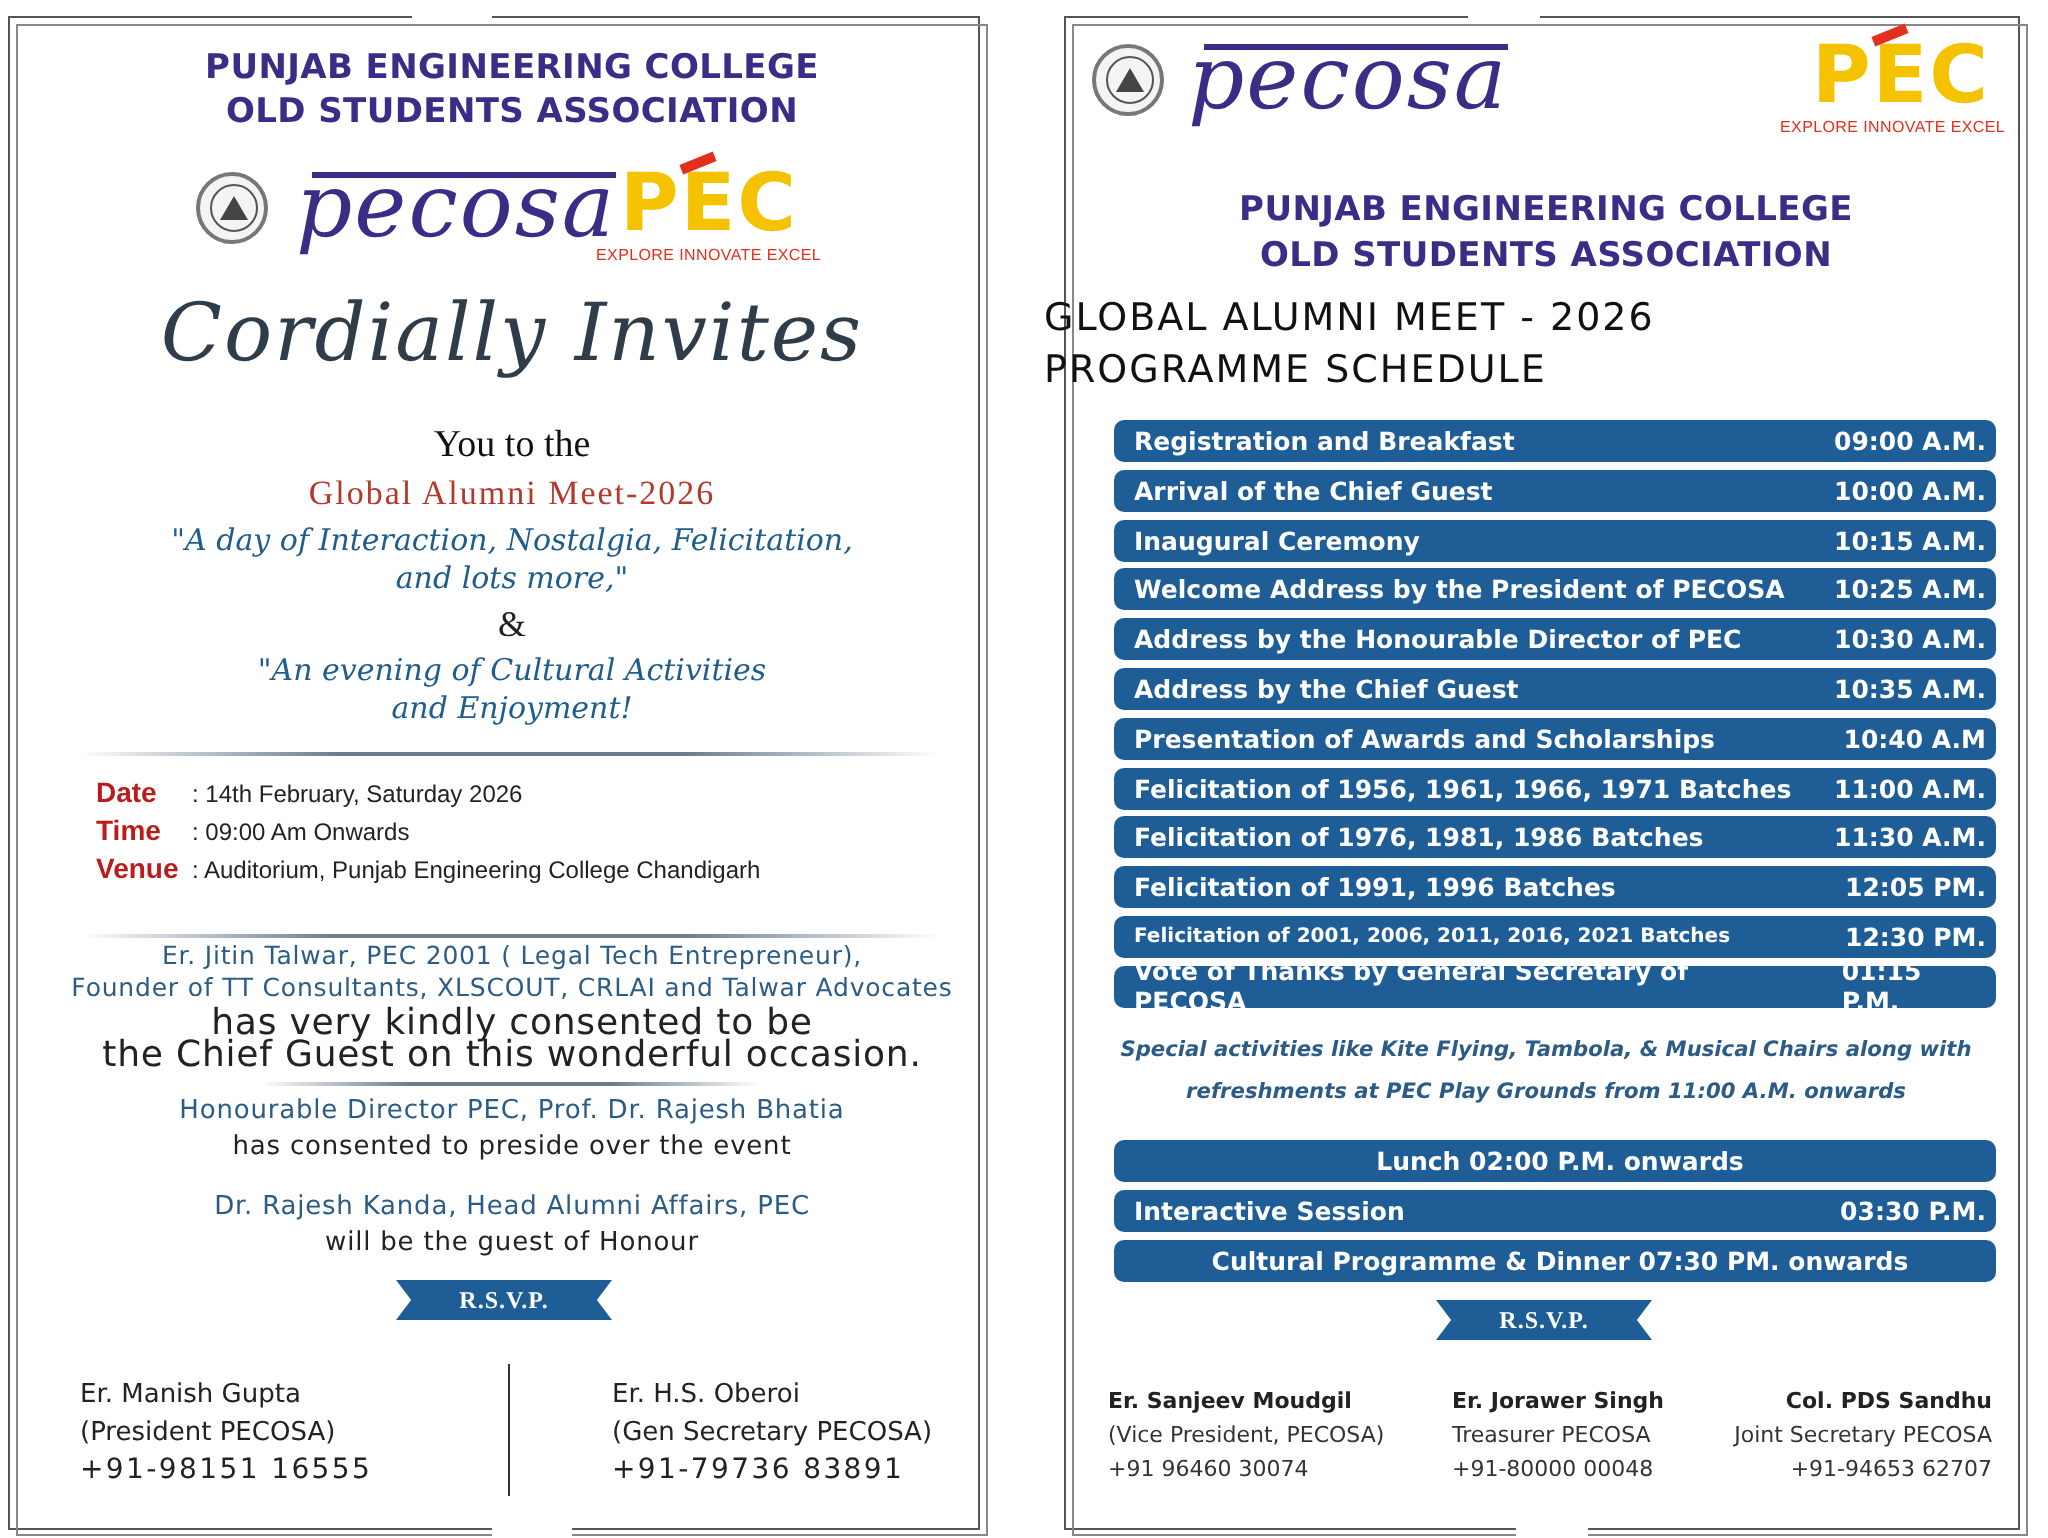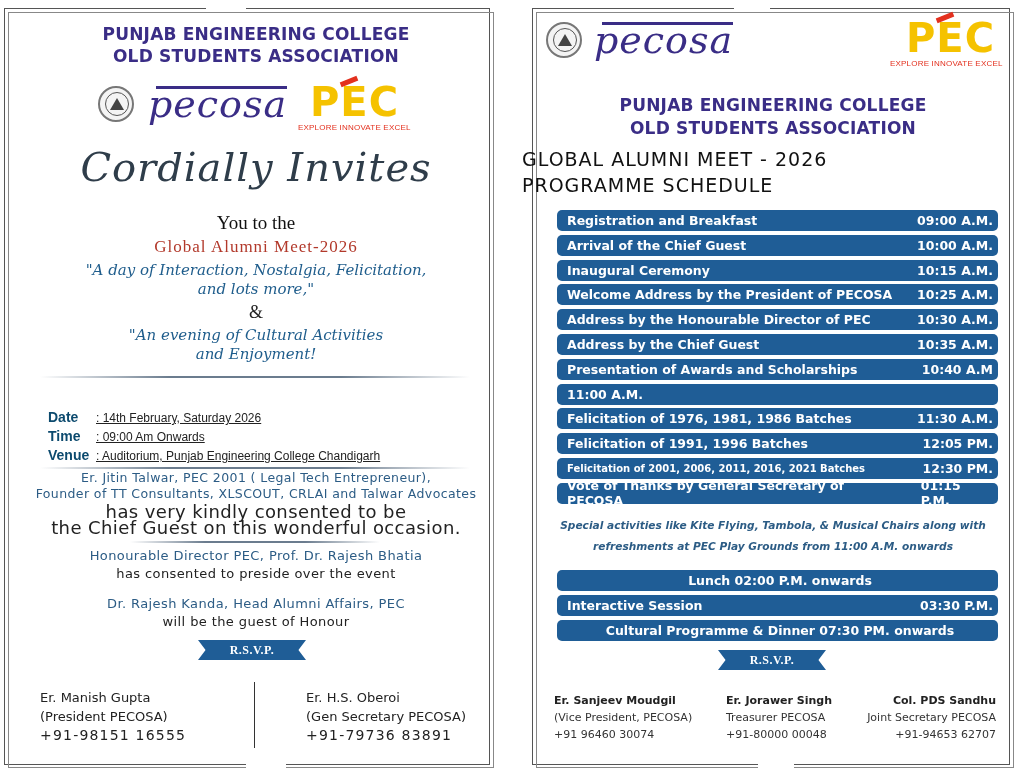--- a/index.html
+++ b/index.html
@@ -20,21 +20,21 @@
     font-family: "DejaVu Sans", sans-serif; font-weight: bold; color: #3a2d86;
     font-size: 17px; line-height: 22px; letter-spacing: 0.2px; }
 
   
   .seal { position: absolute; width: 36px; height: 36px; border-radius: 50%;
     border: 2px solid #777; background: #f4f4f4; }
   .seal::before { content: ""; position: absolute; left: 5px; top: 4px; width: 22px; height: 22px; border-radius: 50%; border: 1px solid #555; }
   .seal::after { content: ""; position: absolute; left: 10px; top: 10px; width: 0; height: 0;
     border-left: 7px solid transparent; border-right: 7px solid transparent; border-bottom: 12px solid #444; }
   .pecosa { position: absolute; font-family: "DejaVu Serif", serif; font-style: italic;
-    color: #3a2d86; font-size: 38px; letter-spacing: 1px; line-height: 40px; }
+    color: #3a2d86; font-size: 44px; letter-spacing: 1px; line-height: 40px; }
   .pecosa .bar { position: absolute; left: 8px; right: 0; top: 2px; height: 3px; background: #3a2d86; }
   .pec { position: absolute; font-family: "DejaVu Sans", sans-serif; font-weight: bold;
     color: #f5c200; font-size: 40px; line-height: 40px; letter-spacing: 1px; }
   .pec .accent { position: absolute; left: 30px; top: -3px; width: 18px; height: 5px; background: #e3301e; transform: rotate(-22deg); }
   .pec-tag { position: absolute; font-size: 8px; color: #e3301e; letter-spacing: 0.2px; }
 
   
   .script { position: absolute; left: 0; width: 100%; text-align: center;
     font-family: "DejaVu Serif", serif; font-style: italic; }
   .cordially { top: 140px; font-size: 40px; color: #2f3d4a; font-weight: normal; letter-spacing: 1px; }
@@ -43,22 +43,22 @@
   .gam { position: absolute; top: 233px; left: 0; width: 100%; text-align: center;
     font-family: "Liberation Serif", serif; font-size: 17px; color: #b2392b; letter-spacing: 1px; }
   .tag1 { top: 257px; font-size: 15px; color: #1f5d8c; line-height: 19px; }
   .amp { position: absolute; top: 298px; left: 0; width: 100%; text-align: center; font-family: "Liberation Serif", serif; font-size: 18px; color: #222; }
   .tag2 { top: 322px; font-size: 15px; color: #1f5d8c; line-height: 19px; }
 
   .hr { position: absolute; height: 2px; background: linear-gradient(90deg, rgba(255,255,255,0), #6b7c8e 30%, #6b7c8e 70%, rgba(255,255,255,0)); }
 
   .details { position: absolute; left: 48px; top: 384px; }
   .drow { display: flex; height: 19px; align-items: baseline; }
-  .dlabel { width: 48px; font-family: "Liberation Sans", sans-serif; font-weight: bold; color: #0c4a6e; font-size: 14px; margin-top: 21px; }
-  .dval { font-size: 12px; color: #222; text-decoration: underline; }
+  .dlabel { width: 48px; font-family: "Liberation Sans", sans-serif; font-weight: bold; color: #b91c1c; font-size: 14px; }
+  .dval { font-size: 12px; color: #222; }
 
   .centertext { position: absolute; left: 0; width: 100%; text-align: center; font-family: "DejaVu Sans", sans-serif; letter-spacing: 0.4px; }
   .blue-t { color: #2c5c85; }
   .dark-t { color: #222; }
 
   .rsvp { position: absolute; height: 20px; background: #1f5d96; color: #fff; font-family: "Liberation Serif", serif; font-weight: bold; font-size: 12px; text-align: center; line-height: 20px; letter-spacing: 0.5px;
     clip-path: polygon(0 0, 100% 0, 93% 50%, 100% 100%, 0 100%, 7% 50%); }
 
   .contact { position: absolute; font-family: "DejaVu Sans", sans-serif; color: #222; font-size: 13px; line-height: 19px; }
   .contact .phone { font-size: 14px; letter-spacing: 1.2px; }
@@ -199,20 +199,21 @@
       </div>
     <div class="srow">
         <span class="e">Address by the Chief Guest</span>
         <span class="t">10:35 A.M.</span>
       </div>
     <div class="srow">
         <span class="e">Presentation of Awards and Scholarships</span>
         <span class="t">10:40 A.M</span>
       </div>
     <div class="srow">
+        <span class="e">Felicitation of 1956, 1961, 1966, 1971 Batches</span>
         <span class="t">11:00 A.M.</span>
       </div>
     <div class="srow">
         <span class="e">Felicitation of 1976, 1981, 1986 Batches</span>
         <span class="t">11:30 A.M.</span>
       </div>
     <div class="srow">
         <span class="e">Felicitation of 1991, 1996 Batches</span>
         <span class="t">12:05 PM.</span>
       </div>

